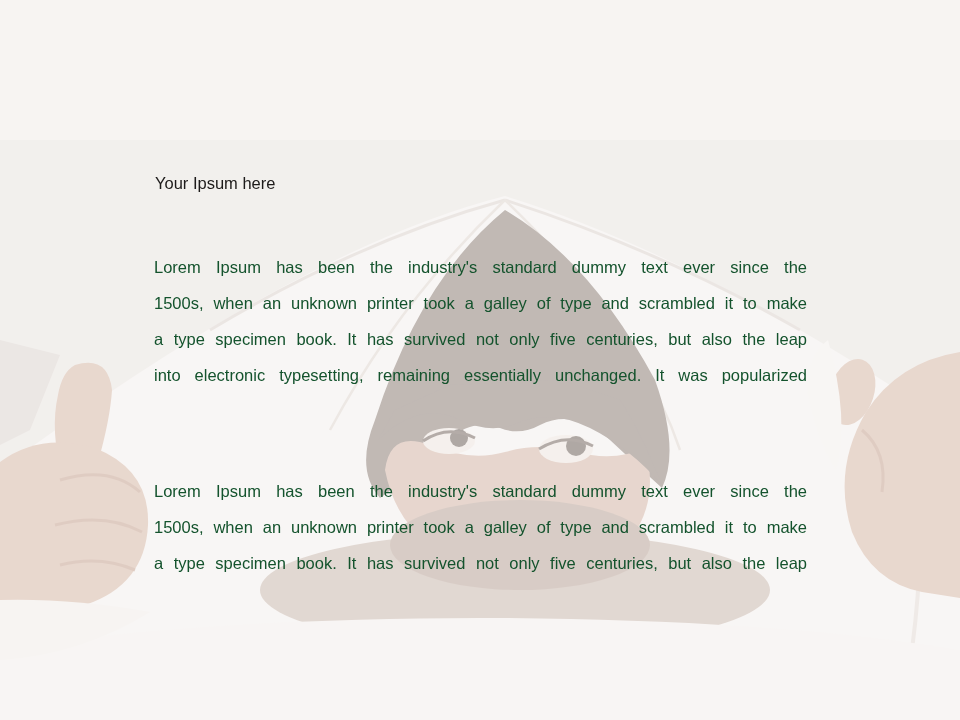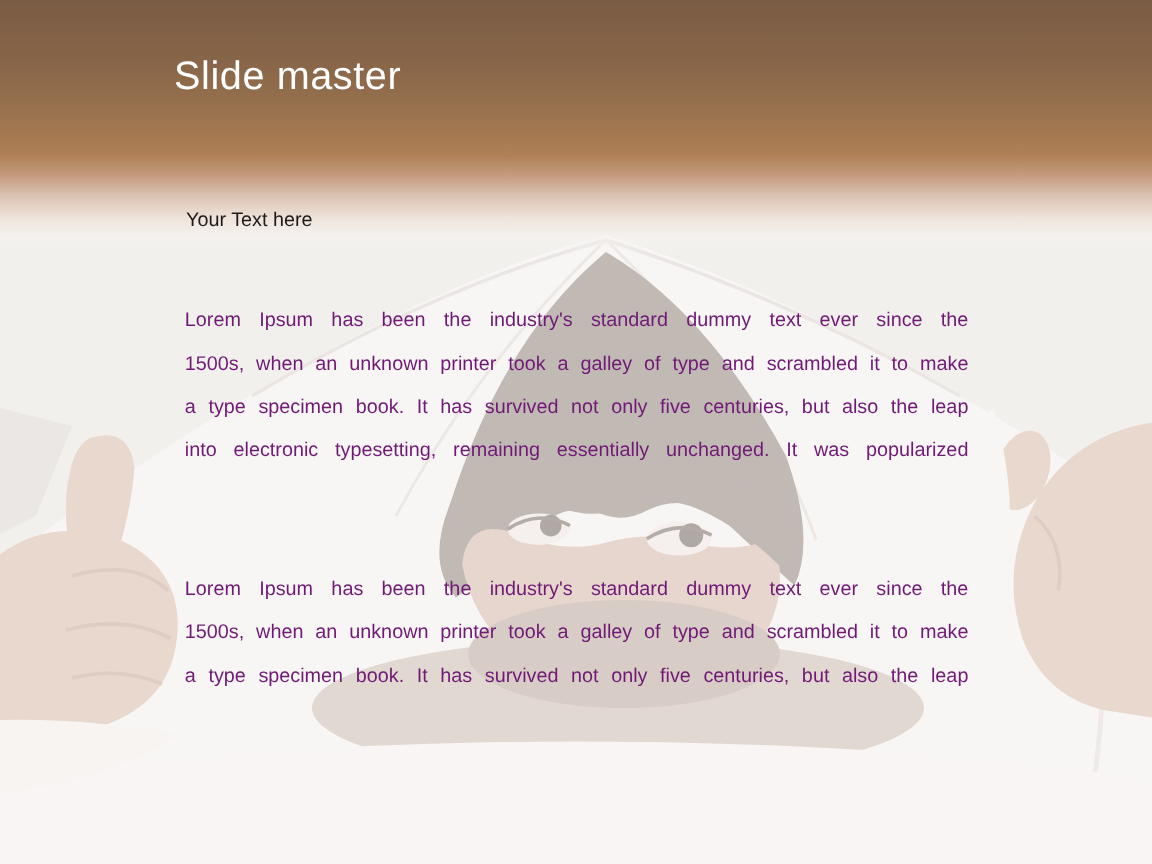--- a/index.html
+++ b/index.html
@@ -61,21 +61,21 @@
     left: 155px;
     top: 174px;
     font-size: 16.5px;
     color: #1d1b1a;
   }
 
   .body-para {
     position: absolute;
     left: 154px;
     width: 653px;
-    color: #701a75;
+    color: #14532d;
     font-size: 16.5px;
   }
   .para-1 { top: 249px; }
   .para-2 { top: 473px; }
 
   .line {
     height: 36px;
     line-height: 36px;
     text-align: justify;
     text-align-last: justify;
@@ -140,27 +140,24 @@
 
       <g fill="#d2ab95">
         <ellipse cx="852" cy="392" rx="22" ry="34" transform="rotate(18 852 392)"></ellipse>
         <path d="M960,352 Q898,362 866,412 Q832,470 852,532 Q872,582 922,592 L960,598 Z"></path>
       </g>
       <path d="M862,430 Q888,452 882,492" stroke="#b98e77" stroke-width="3" fill="none"></path>
       <path d="M828,340 Q850,420 836,470 Q812,430 806,380 Q812,352 828,340 Z" fill="#fbfaf9"></path>
     </g>
   </svg>
 
-  <div class="header-band">
-    <h1 class="slide-title">Slide master</h1>
-  </div>
 
   <div class="content-layer">
 
-    <div class="placeholder-label">Your Text here</div>
+    <div class="placeholder-label">Your Ipsum here</div>
 
     <div class="body-para para-1">
       <div class="line">Lorem Ipsum has been the industry's standard dummy text ever since the</div>
       <div class="line">1500s, when an unknown printer took a galley of type and scrambled it to make</div>
       <div class="line">a type specimen book. It has survived not only five centuries, but also the leap</div>
       <div class="line">into electronic typesetting, remaining essentially unchanged. It was popularized</div>
     </div>
 
     <div class="body-para para-2">
       <div class="line">Lorem Ipsum has been the industry's standard dummy text ever since the</div>

